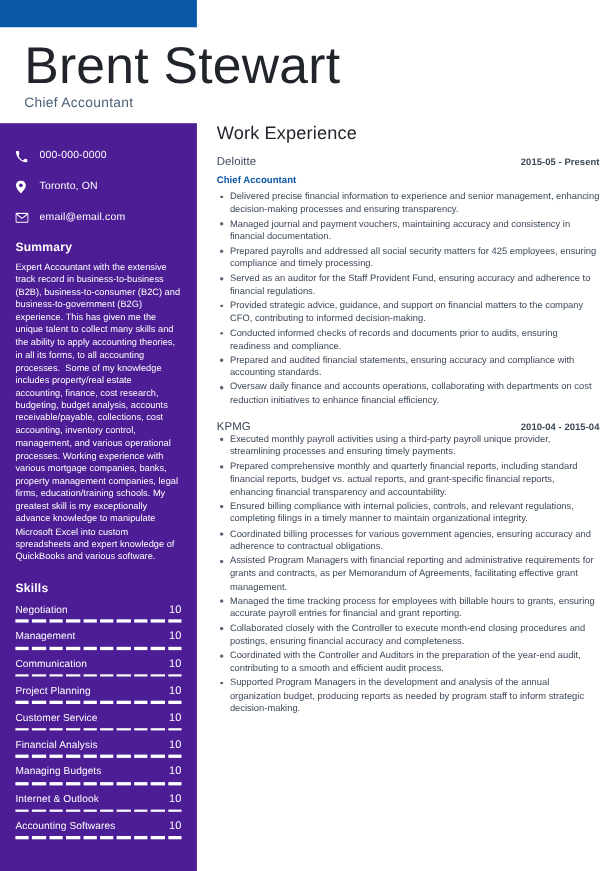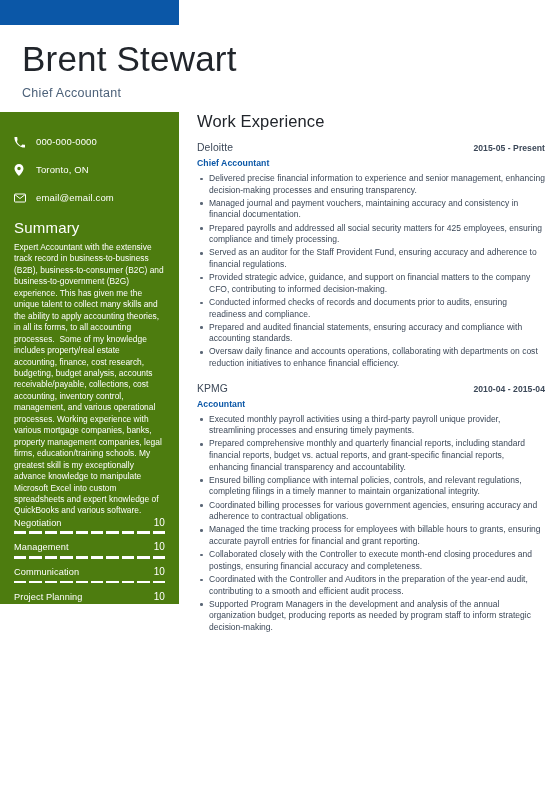--- a/index.html
+++ b/index.html
@@ -40,21 +40,21 @@
     left: 0;
     top: 25px;
     width: 560px;
     height: 87px;
     background: #ffffff;
     padding-left: 22px;
     padding-top: 12px;
   }
 
   .full-name {
-    font-size: 35px;
+    font-size: 47px;
     font-weight: 400;
     color: #21252b;
     letter-spacing: 0.2px;
     line-height: 43px;
     white-space: nowrap;
   }
 
   .job-title {
     font-size: 12.5px;
     font-weight: 400;
@@ -62,22 +62,22 @@
     letter-spacing: 0.3px;
     margin-top: 6px;
   }
 
   
   .sidebar {
     position: absolute;
     left: 0;
     top: 112px;
     width: 179px;
-    height: 492px;
-    background: #4d7c0f;
+    height: 680px;
+    background: #4c1d95;
     color: #ffffff;
     padding: 14px 14px 0 14px;
   }
 
   .contact-list {
     list-style: none;
     margin-top: 6px;
   }
 
   .contact-item {
@@ -100,22 +100,22 @@
   .contact-icon svg { display: block; }
 
   .contact-text {
     font-size: 9.5px;
     color: #ffffff;
     letter-spacing: 0.15px;
     line-height: 12px;
   }
 
   .side-heading {
-    font-size: 15px;
-    font-weight: 400;
+    font-size: 11px;
+    font-weight: 700;
     color: #ffffff;
     letter-spacing: 0.2px;
     margin-top: 11px;
     margin-bottom: 6px;
   }
 
   .summary-text {
     font-size: 8.4px;
     line-height: 11.45px;
     color: #ffffff;
@@ -279,20 +279,21 @@
               <path d="M1.8 2.2 12 10 22.2 2.2"></path>
             </svg>
           </span>
           <span class="contact-text">email@email.com</span>
         </li>
       </ul>
 
     <div class="side-heading">Summary</div>
     <div class="summary-text">Expert Accountant with the extensive track record in business-to-business (B2B), business-to-consumer (B2C) and business-to-government (B2G) experience. This has given me the unique talent to collect many skills and the ability to apply accounting theories, in all its forms, to all accounting processes.  Some of my knowledge includes property/real estate accounting, finance, cost research, budgeting, budget analysis, accounts receivable/payable, collections, cost accounting, inventory control, management, and various operational processes. Working experience with various mortgage companies, banks, property management companies, legal firms, education/training schools. My greatest skill is my exceptionally advance knowledge to manipulate Microsoft Excel into custom spreadsheets and expert knowledge of QuickBooks and various software.</div>
 
+    <div class="side-heading skills-heading">Skills</div>
     <div id="skills-list">
         <div class="skill">
           <div class="skill-row">
             <span class="skill-name">Negotiation</span>
             <span class="skill-score">10</span>
           </div>
           <div class="skill-bar">
             <span class="skill-seg"></span>
             <span class="skill-seg"></span>
             <span class="skill-seg"></span>
@@ -472,26 +473,26 @@
             <li class="bullet">Prepared and audited financial statements, ensuring accuracy and compliance with accounting standards.</li>
             <li class="bullet">Oversaw daily finance and accounts operations, collaborating with departments on cost reduction initiatives to enhance financial efficiency.</li>
           </ul>
         </div>
         <div class="job-gap"></div>
         <div class="job">
           <div class="job-head">
             <span class="company">KPMG</span>
             <span class="job-dates">2010-04 - 2015-04</span>
           </div>
-          <div class="job-role">Accountant</div>
           <ul class="bullets">
             <li class="bullet">Executed monthly payroll activities using a third-party payroll unique provider, streamlining processes and ensuring timely payments.</li>
             <li class="bullet">Prepared comprehensive monthly and quarterly financial reports, including standard financial reports, budget vs. actual reports, and grant-specific financial reports, enhancing financial transparency and accountability.</li>
             <li class="bullet">Ensured billing compliance with internal policies, controls, and relevant regulations, completing filings in a timely manner to maintain organizational integrity.</li>
             <li class="bullet">Coordinated billing processes for various government agencies, ensuring accuracy and adherence to contractual obligations.</li>
+            <li class="bullet">Assisted Program Managers with financial reporting and administrative requirements for grants and contracts, as per Memorandum of Agreements, facilitating effective grant management.</li>
             <li class="bullet">Managed the time tracking process for employees with billable hours to grants, ensuring accurate payroll entries for financial and grant reporting.</li>
             <li class="bullet">Collaborated closely with the Controller to execute month-end closing procedures and postings, ensuring financial accuracy and completeness.</li>
             <li class="bullet">Coordinated with the Controller and Auditors in the preparation of the year-end audit, contributing to a smooth and efficient audit process.</li>
             <li class="bullet">Supported Program Managers in the development and analysis of the annual organization budget, producing reports as needed by program staff to inform strategic decision-making.</li>
           </ul>
         </div>
       </div>
   </div>
 
 </div>

